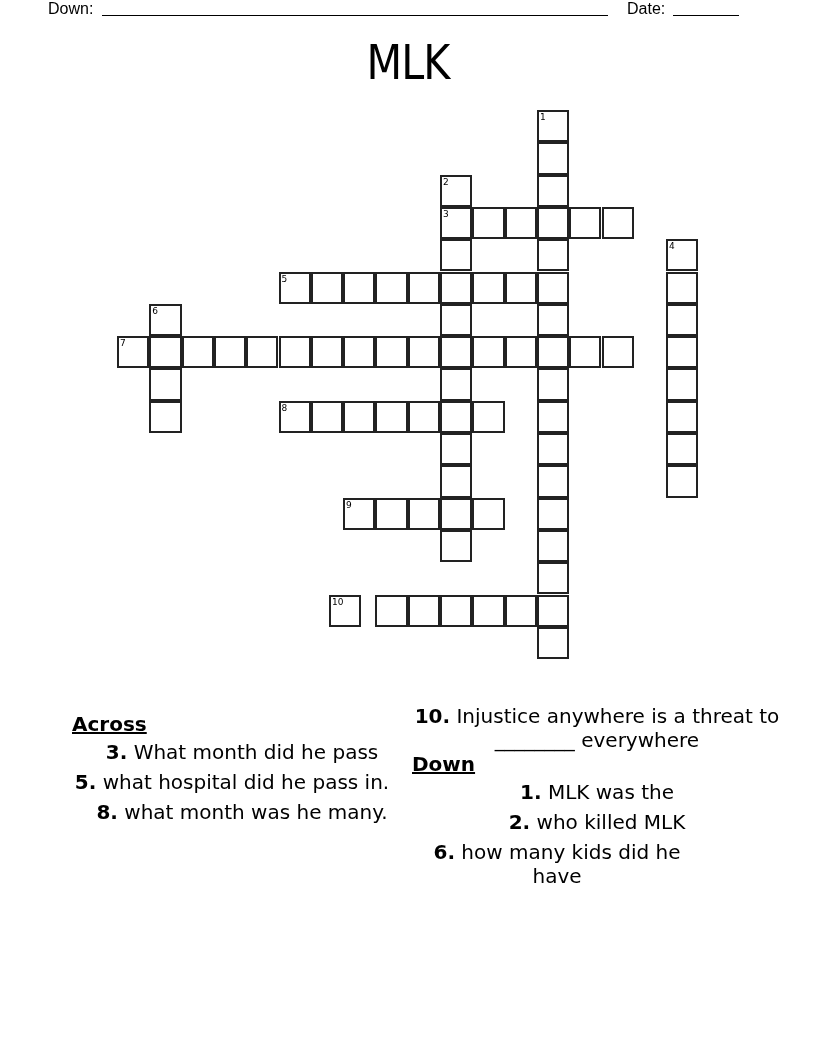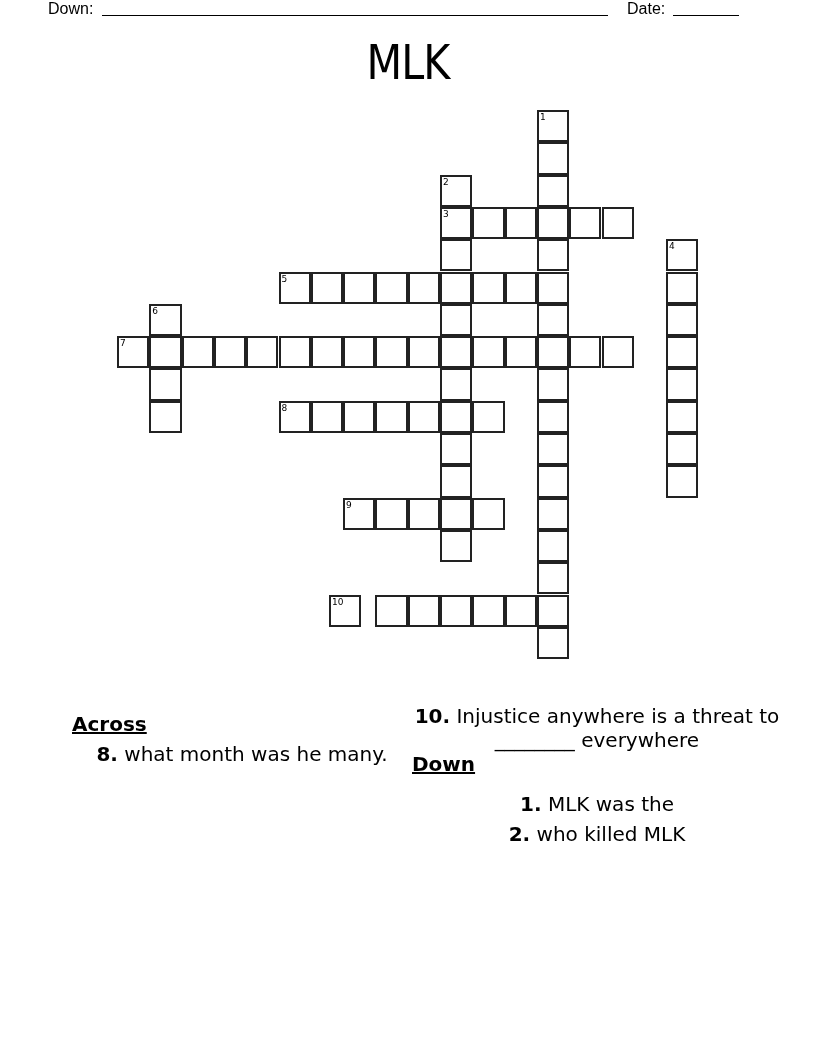--- a/index.html
+++ b/index.html
@@ -131,21 +131,24 @@
     </div>
     <div class="cell" style="left: 375.4px; top: 594.5px;"></div>
     <div class="cell" style="left: 407.7px; top: 594.5px;"></div>
     <div class="cell" style="left: 440px; top: 594.5px;"></div>
     <div class="cell" style="left: 472.3px; top: 594.5px;"></div>
     <div class="cell" style="left: 504.6px; top: 594.5px;"></div>
   </div>
 
 <div class="clues col-left">
   <div class="heading">Across</div>
+  <div class="clue" style="margin-top:4px"><b>3.</b> <span>What month did he pass</span></div>
+  <div class="clue" style="width:320px"><b>5.</b> <span>what hospital did he pass in.</span></div>
   <div class="clue"><b>8.</b> <span>what month was he many.</span></div>
 </div>
 
 <div class="clues col-right">
   <div class="clue" style="margin-top:0"><b>10.</b> <span>Injustice anywhere is a threat to ________ everywhere</span></div>
   <div class="heading" style="margin-top:0">Down</div>
-  <div class="clue" style="margin-top:16px"><b>1.</b> <span>MLK was the</span></div>
+  <div class="clue" style="margin-top:4px"><b>1.</b> <span>MLK was the</span></div>
   <div class="clue"><b>2.</b> <span>who killed MLK</span></div>
+  <div class="clue" style="width:290px"><b>6.</b> <span>how many kids did he have</span></div>
 </div>
 
 </body></html>

